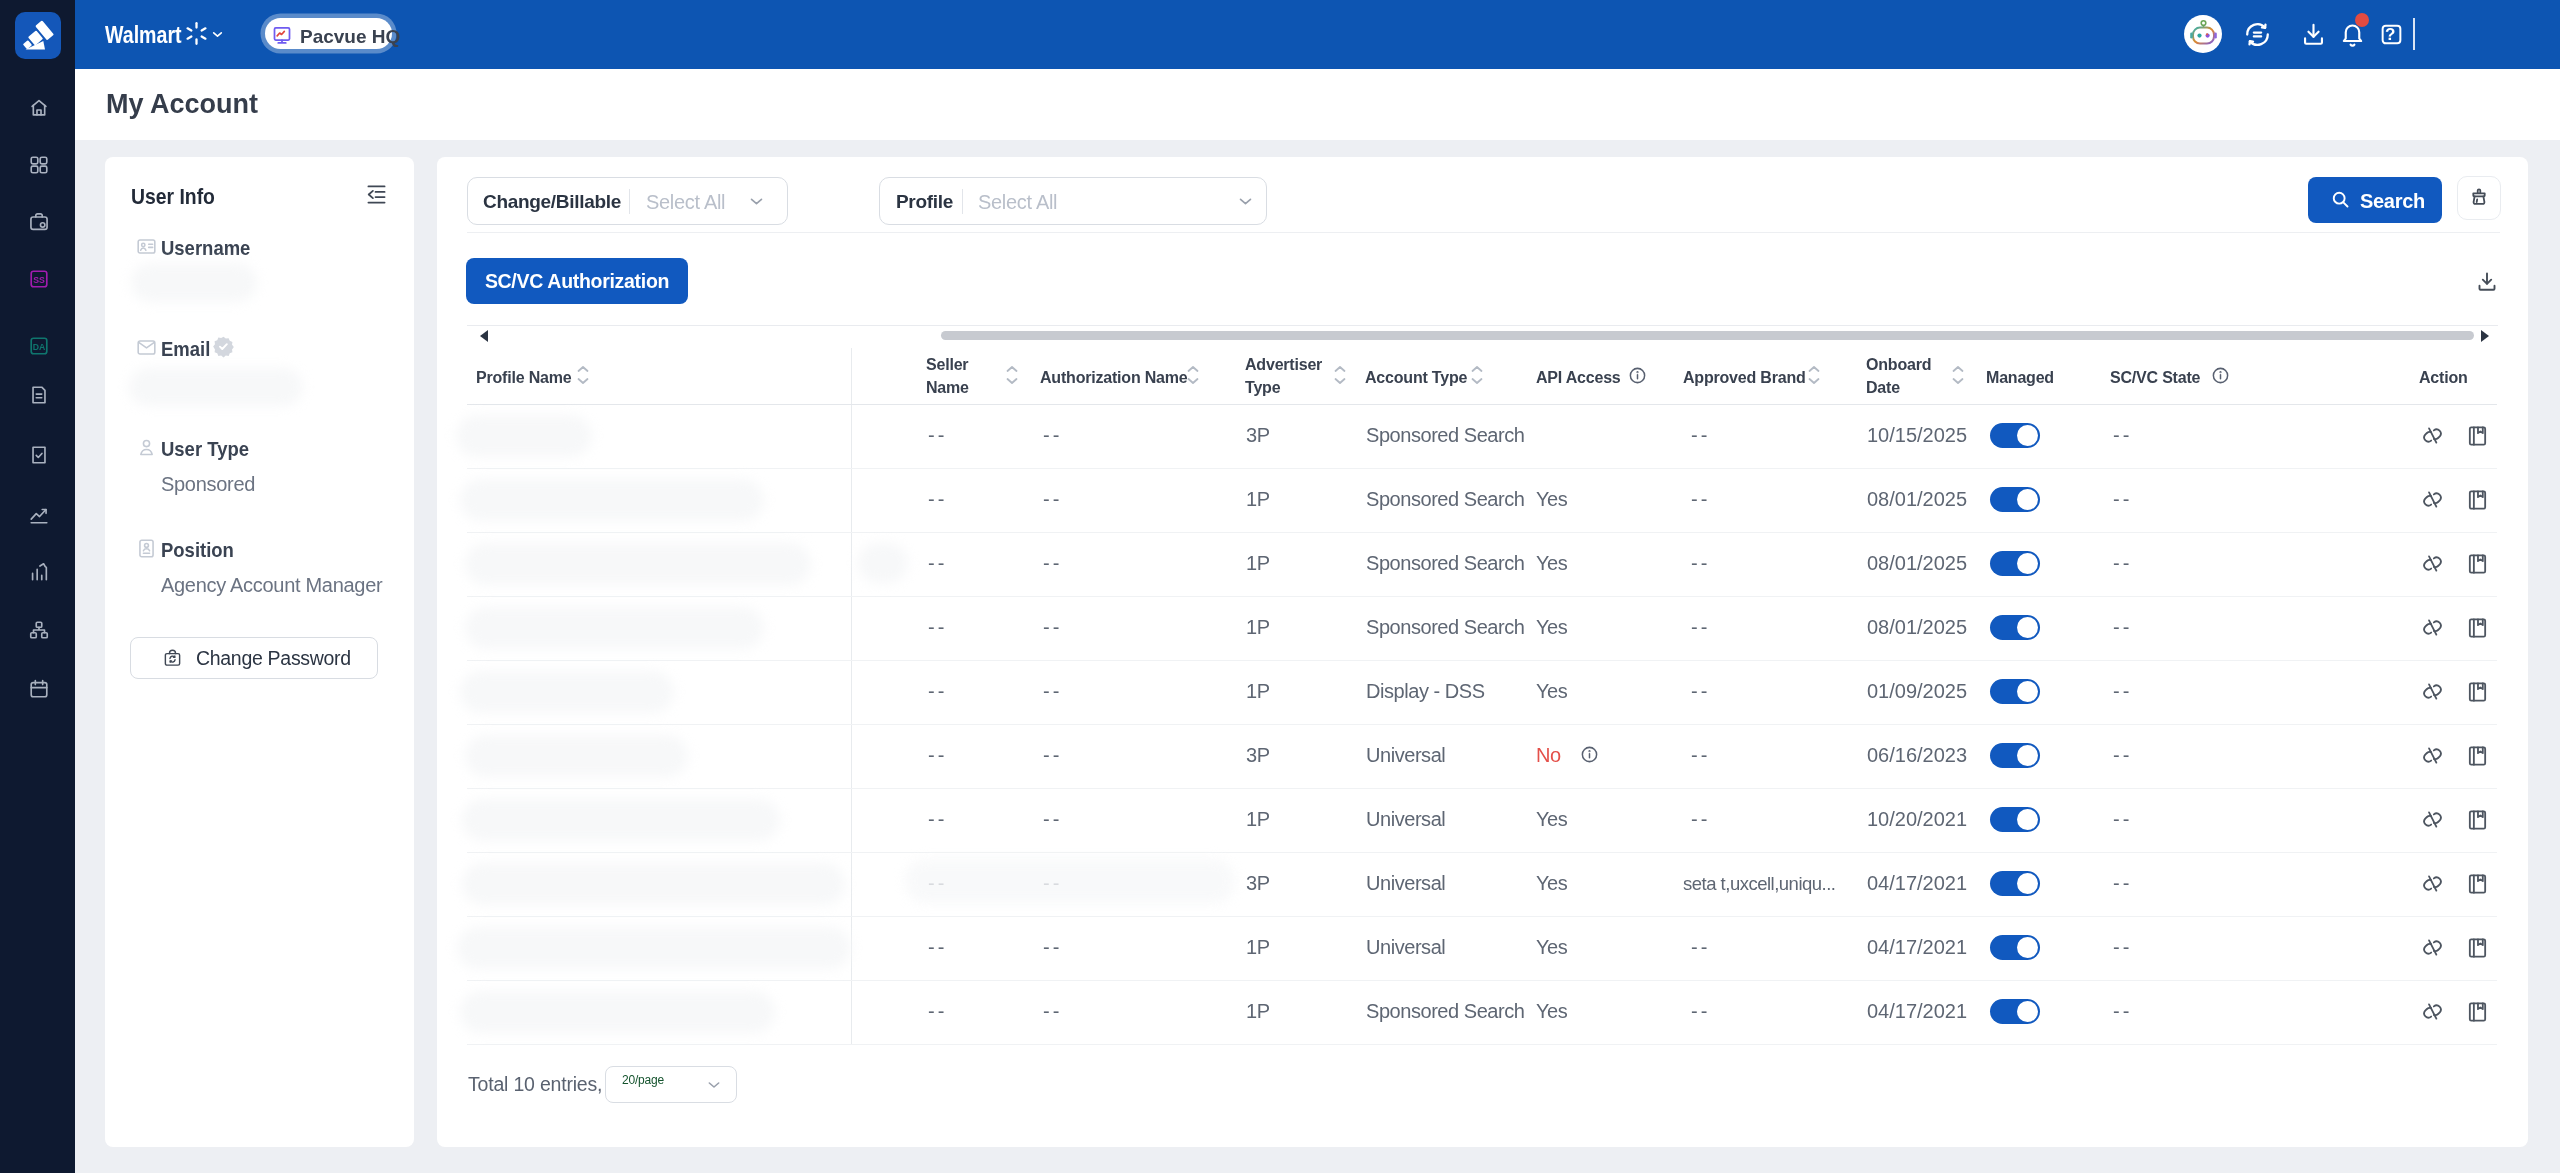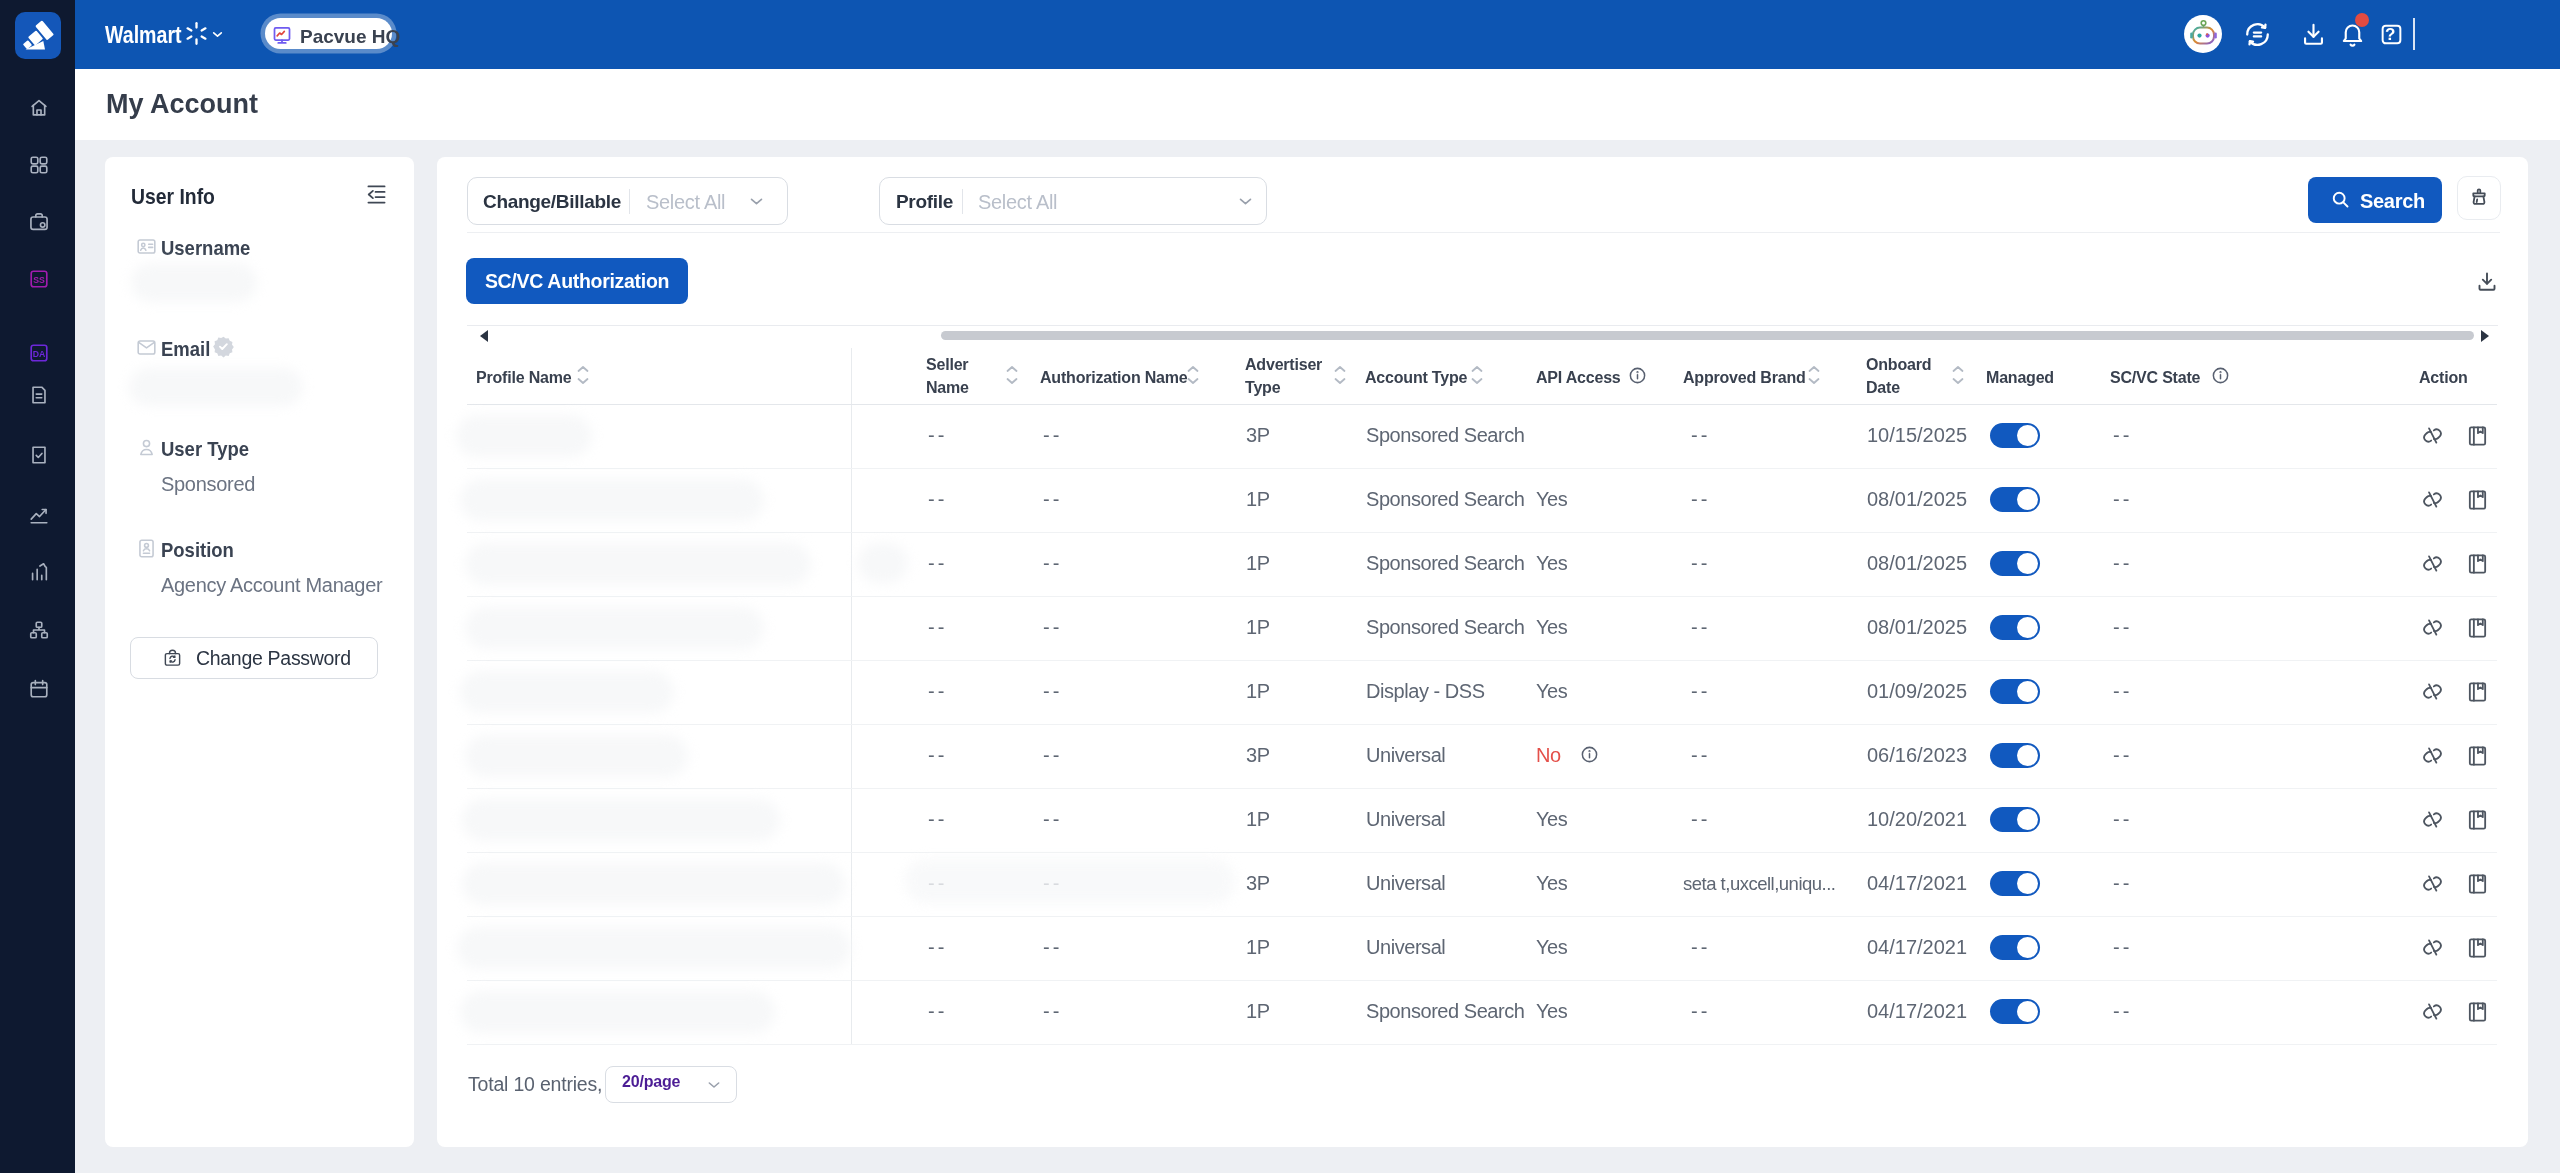--- a/index.html
+++ b/index.html
@@ -120,21 +120,21 @@
       <rect x="3.2" y="6.5" width="17.6" height="13.5" rx="2.4"></rect>
       <circle cx="16" cy="15.2" r="2.4"></circle>
     </svg>
 </div>
 <div class="a" style="left:28px;top:268px;color:#a21caf">
 <svg class="ic" width="22" height="22" viewBox="0 0 24 24" fill="none" stroke="currentColor" stroke-width="1.8">
       <rect x="3.5" y="3.5" width="17" height="17" rx="2.5"></rect>
       <text x="12" y="16" text-anchor="middle" font-size="9.5" font-weight="700" fill="currentColor" stroke="none" font-family="Liberation Sans,sans-serif">SS</text>
     </svg>
 </div>
-<div class="a" style="left:28px;top:342px;color:#6d28d9">
+<div class="a" style="left:28px;top:335px;color:#0f766e">
 <svg class="ic" width="22" height="22" viewBox="0 0 24 24" fill="none" stroke="currentColor" stroke-width="1.8">
       <rect x="3.5" y="3.5" width="17" height="17" rx="2.5"></rect>
       <text x="12" y="16" text-anchor="middle" font-size="9.5" font-weight="700" fill="currentColor" stroke="none" font-family="Liberation Sans,sans-serif">DA</text>
     </svg>
 </div>
 <div class="a" style="left:28px;top:384px;color:#a9b1bf">
 <svg class="ic" width="22" height="22" viewBox="0 0 24 24" fill="none" stroke="currentColor" stroke-width="1.8" stroke-linecap="round" stroke-linejoin="round">
       <path d="M5.5 3.5h9.5l3.5 3.5v13.5h-13z"></path>
       <path d="M9 11h6M9 15h6"></path>
     </svg>
@@ -528,16 +528,16 @@
 <svg class="a ic" style="left:2466px;top:1000px" width="23" height="24" viewBox="0 0 24 24" fill="none" stroke="#4d5560" stroke-width="1.9" stroke-linecap="round" stroke-linejoin="round">
     <rect x="4" y="3" width="16" height="18" rx="1.5"></rect>
     <path d="M8.2 3v18"></path>
     <path d="M12.5 3v6l2.5-1.8L17.5 9V3"></path>
   </svg>
 <div class="blob" style="left:858px;top:543px;width:50px;height:40px"></div>
 <div class="blob" style="left:905px;top:859px;width:330px;height:44px;opacity:.8"></div>
 
 <div class="a" style="left:468px;top:1073px;color:#5a6270;font-size:19.5px;letter-spacing:-.2px">Total 10 entries,</div>
 <div class="a" style="left:605px;top:1066px;width:132px;height:37px;border:1px solid #d9dde3;border-radius:8px"></div>
-<div class="a" style="left:622px;top:1073px;color:#4c1d95;font-size:16px;font-weight:700;letter-spacing:-.2px">20/page</div>
+<div class="a" style="left:622px;top:1073px;color:#14532d;font-size:12px;font-weight:400;letter-spacing:-.2px">20/page</div>
 <svg class="a ic" style="left:706px;top:1077px" width="16" height="16" viewBox="0 0 24 24" fill="none" stroke="#99a0ac" stroke-width="2.4" stroke-linecap="round" stroke-linejoin="round">
     <path d="m5 9 7 6 7-6"></path>
   </svg>
 
 </body></html>

